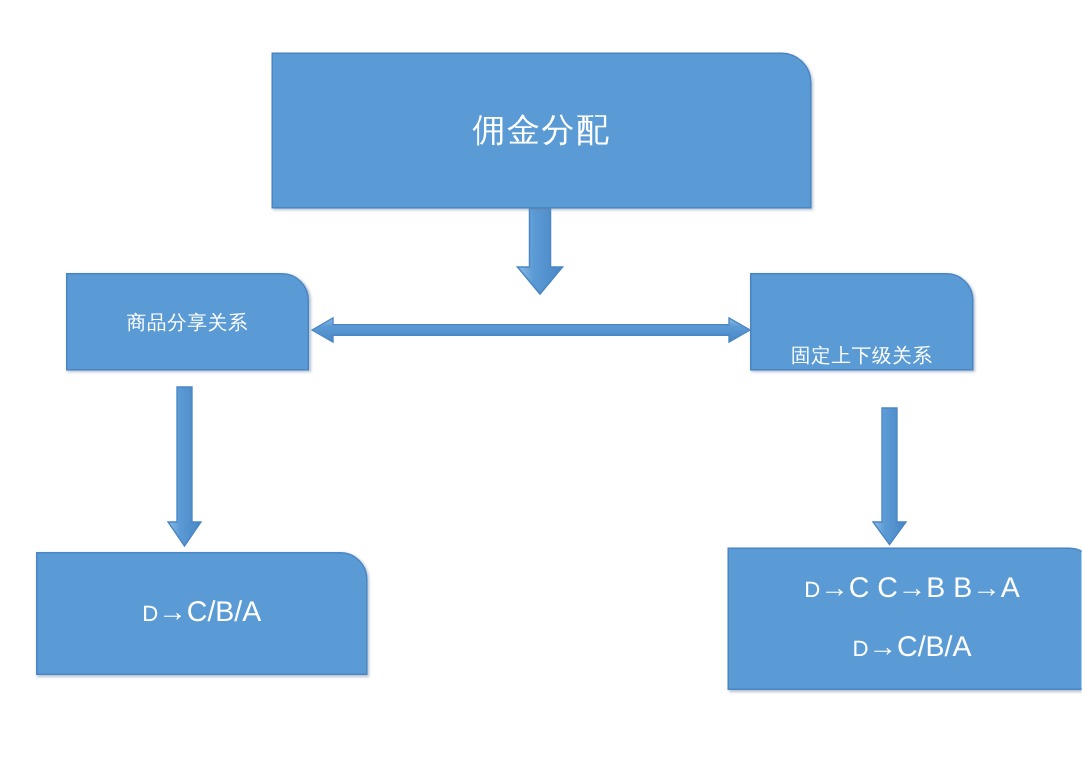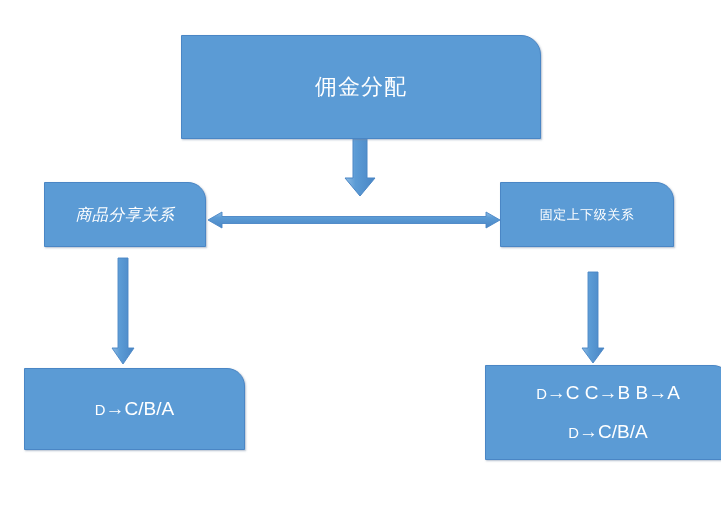--- a/index.html
+++ b/index.html
@@ -45,27 +45,28 @@
     border-top-right-radius: 20px;
   }
   #node-root .node-text { font-size: 22px; letter-spacing: 1px; }
 
   #node-share {
     left: 44px;
     top: 182px;
     width: 162px;
     height: 65px;
   }
-  #node-share .node-text { font-size: 16px; letter-spacing: 0.5px; font-style: italic; }
+  #node-share .node-text { font-size: 13px; letter-spacing: 0.5px; }
 
   #node-hierarchy {
     left: 500px;
     top: 182px;
-    width: 174px;
+    width: 149px;
     height: 65px;
+    justify-content: flex-end;
   }
   #node-hierarchy .node-text { font-size: 13px; letter-spacing: 0.5px; }
 
   #node-share-result {
     left: 24px;
     top: 368px;
     width: 221px;
     height: 82px;
   }
   #node-share-result .node-text { font-size: 19px; }

